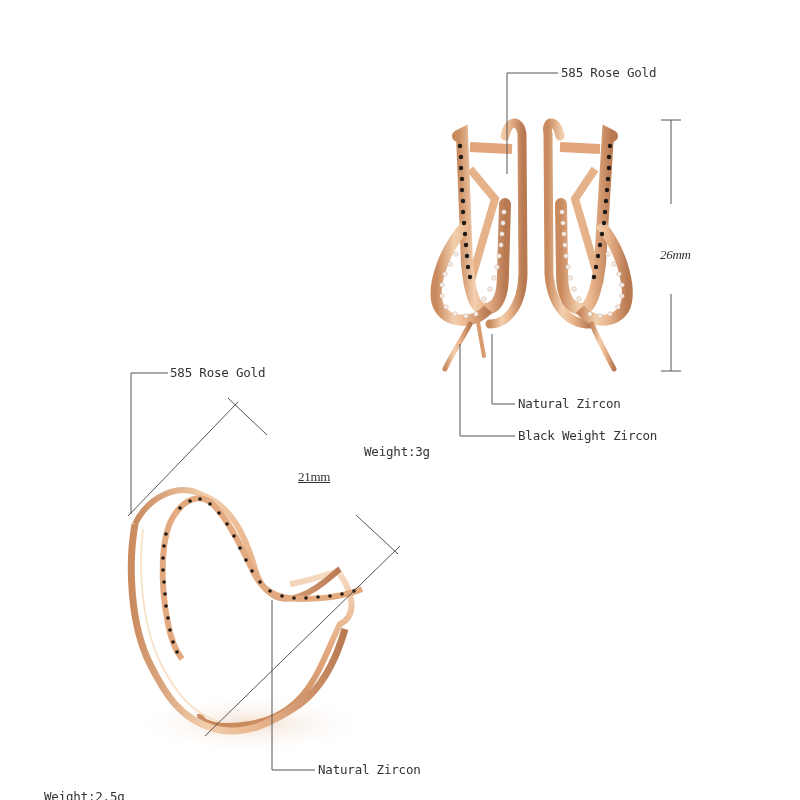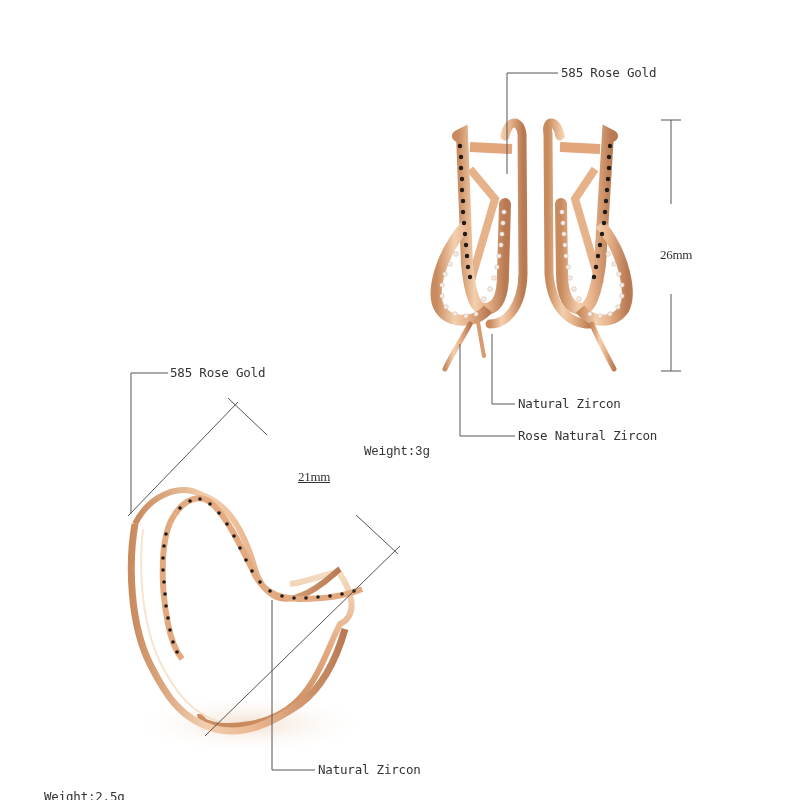--- a/index.html
+++ b/index.html
@@ -195,22 +195,22 @@
       <path d="M128 492 L 238 378"></path>
       <path d="M228 374 L 267 411"></path>
       <path d="M205 712 L 400 522"></path>
       <path d="M356 491 L 398 530"></path>
 
       <path d="M272 576 L 272 746 L 315 746"></path>
     </g>
   </svg>
 
   <div class="label" style="left:561px; top:42px;">585 Rose Gold</div>
-  <div class="label dim" style="left:660px; top:224px;">26mm</div>
+  <div class="label dim" style="left:660px; top:224px;font-style:italic;">26mm</div>
   <div class="label" style="left:518px; top:373px;">Natural Zircon</div>
-  <div class="label" style="left:518px; top:405px;">Rose Natural Zircon</div>
-  <div class="label" style="left:364px; top:421px;font-family:Liberation Mono, monospace;">Weight:3g</div>
+  <div class="label" style="left:518px; top:405px;">Black Weight Zircon</div>
+  <div class="label" style="left:364px; top:421px;">Weight:3g</div>
 
   <div class="label" style="left:170px; top:342px;">585 Rose Gold</div>
   <div class="label dim" style="left:298px; top:446px;text-decoration:underline;">21mm</div>
   <div class="label" style="left:318px; top:739px;">Natural Zircon</div>
   <div class="label" style="left:44px; top:766px;">Weight:2.5g</div>
 </div>
 
 </body></html>

